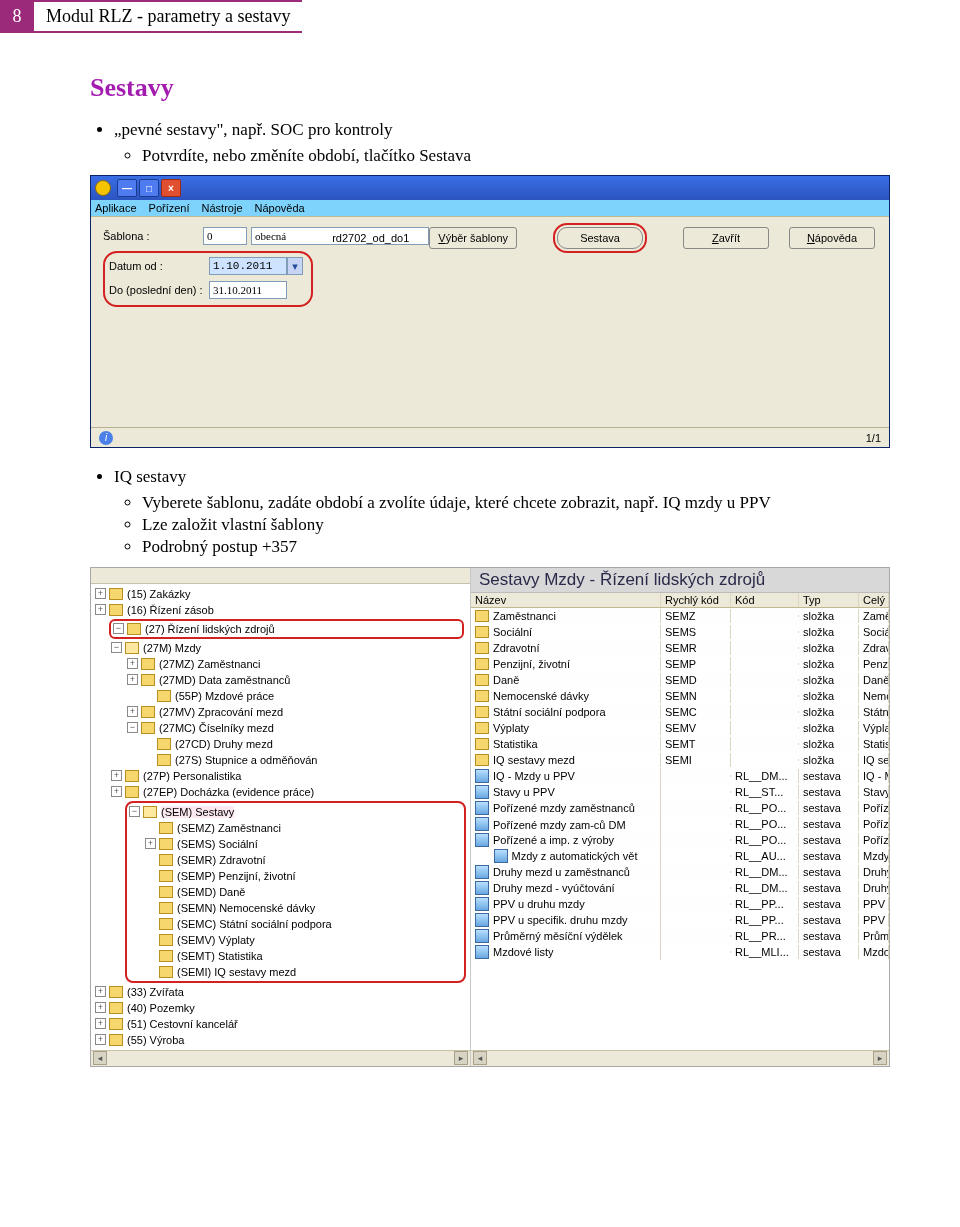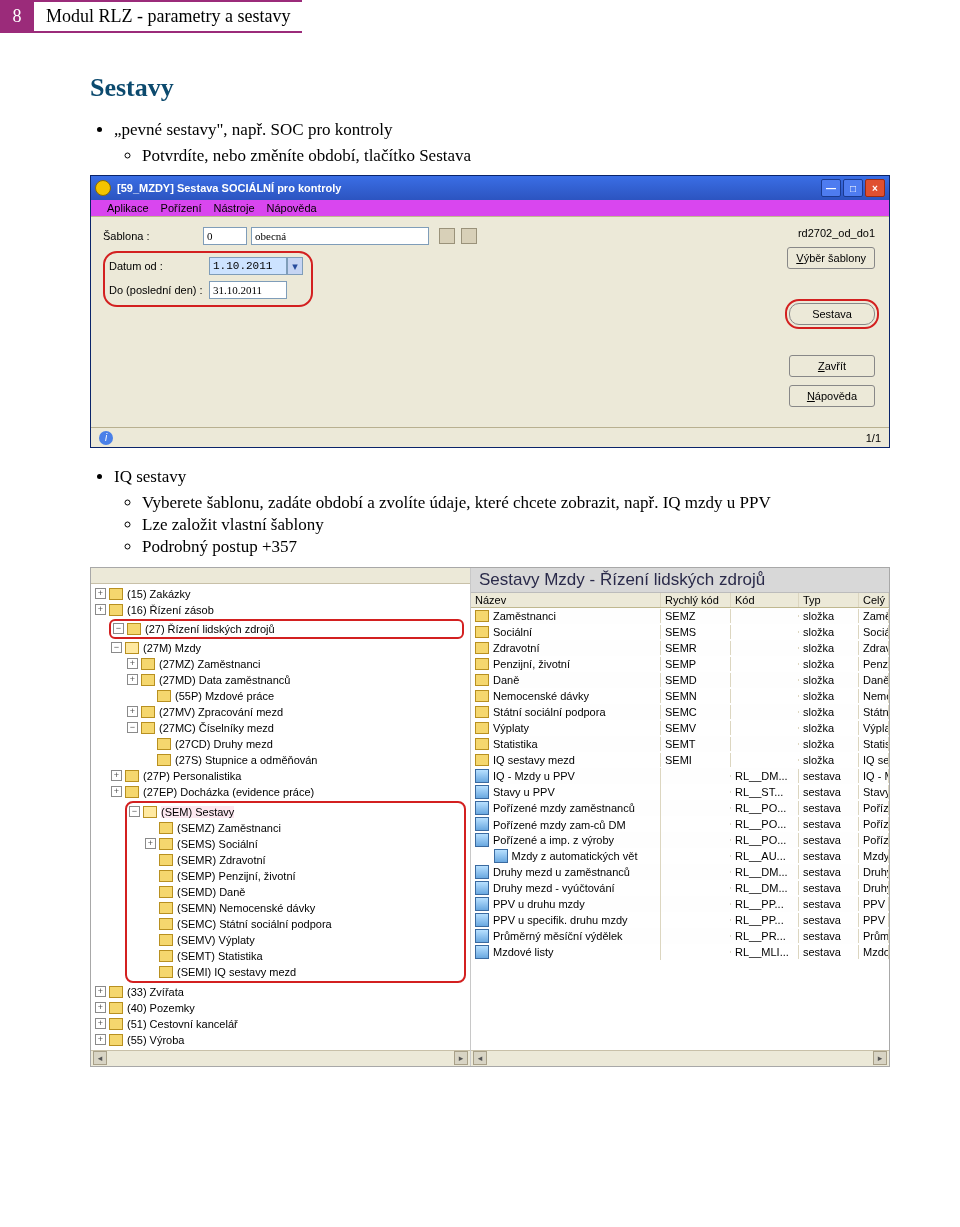--- a/index.html
+++ b/index.html
@@ -25,21 +25,21 @@
     justify-content: center;
     font-size: 18px;
   }
   .page-title {
     border-top: 2px solid #9b2b7a;
     border-bottom: 2px solid #9b2b7a;
     padding: 4px 12px;
     font-size: 18px;
   }
   .content { padding: 0 70px 20px 90px; }
-  .h-sestavy { color: #0c4a6e; font-size: 26px; margin: 0 0 16px 0; }
+  .h-sestavy { color: #a21caf; font-size: 26px; margin: 0 0 16px 0; }
   .h-spusteni { color: #6b90c9; font-size: 20px; margin: 0 0 8px 0; }
   ul.outer { list-style: disc; padding-left: 24px; margin: 0 0 8px 0; }
   ul.inner { list-style: circle; padding-left: 28px; margin: 4px 0 0 0; }
   ul li { font-size: 17px; line-height: 1.3; }
 
   
   .win {
     font-family: Tahoma, Arial, sans-serif;
     font-size: 11px;
     background: #ece9d8;
@@ -61,22 +61,22 @@
   .titlebar .title-text { font-weight: bold; flex: 1; }
   .win-btns { display: flex; gap: 2px; }
   .win-btn {
     width: 20px; height: 18px; background: #4e7cf0;
     border: 1px solid #1a3a90; border-radius: 2px;
     display: flex; align-items: center; justify-content: center;
     color: #fff; font-weight: bold; font-size: 10px;
   }
   .win-btn.close { background: #e05030; border-color: #9a2a10; }
   .menubar {
-    background: #d946ef; border-bottom: 1px solid #c0b890;
-    padding: 2px 16px; display: flex; gap: 12px;
+    background: #7dd3fc; border-bottom: 1px solid #c0b890;
+    padding: 2px 4px; display: flex; gap: 12px;
   }
   .menubar span { cursor: default; }
 
   .form-body { position: relative; padding: 10px 12px 30px 12px; height: 230px; }
   .form-row { display: flex; align-items: center; margin-bottom: 6px; }
   .lbl { width: 100px; }
   .inp {
     background: #fff; border: 1px solid #7f9db9;
     padding: 1px 3px; height: 18px; font-family: Tahoma; font-size: 11px;
   }
@@ -89,21 +89,21 @@
     padding: 4px 8px 6px 4px; display: inline-block;
   }
   .inp.date { width: 78px; }
   .combo-arrow {
     width: 16px; height: 18px; background: #c6d5f3; border: 1px solid #7f9db9;
     display: inline-flex; align-items: center; justify-content: center; color: #274b9c;
   }
 
   .right-col {
     position: absolute; right: 14px; top: 10px;
-    display: flex; flex-direction: column; align-items: flex-end; gap: 8px;
+    display: flex; flex-direction: row; align-items: center; gap: 20px;
   }
   .right-col .txt { font-size: 11px; }
   .btn {
     background: #ece9d8; border: 1px solid #888; border-radius: 3px;
     padding: 2px 8px; min-width: 86px; text-align: center; height: 22px;
     display: flex; align-items: center; justify-content: center;
   }
   .btn.red-ring { outline: 2px solid #d32020; outline-offset: 2px; border-radius: 10px; }
 
   .statusbar {
@@ -205,21 +205,20 @@
   <ul class="outer">
     <li>„pevné sestavy", např. SOC pro kontroly</li>
     <ul class="inner">
       <li>Potvrdíte, nebo změníte období, tlačítko Sestava</li>
     </ul>
   </ul>
 
   <div class="win">
     <div class="titlebar">
       <span class="icon-app"></span>
-      <span class="title-text">[59_MZDY] Sestava SOCIÁLNÍ pro kontroly</span>
       <div class="win-btns">
         <div class="win-btn">—</div>
         <div class="win-btn">□</div>
         <div class="win-btn close">×</div>
       </div>
     </div>
     <div class="menubar">
       <span>Aplikace</span>
       <span>Pořízení</span>
       <span>Nástroje</span>

